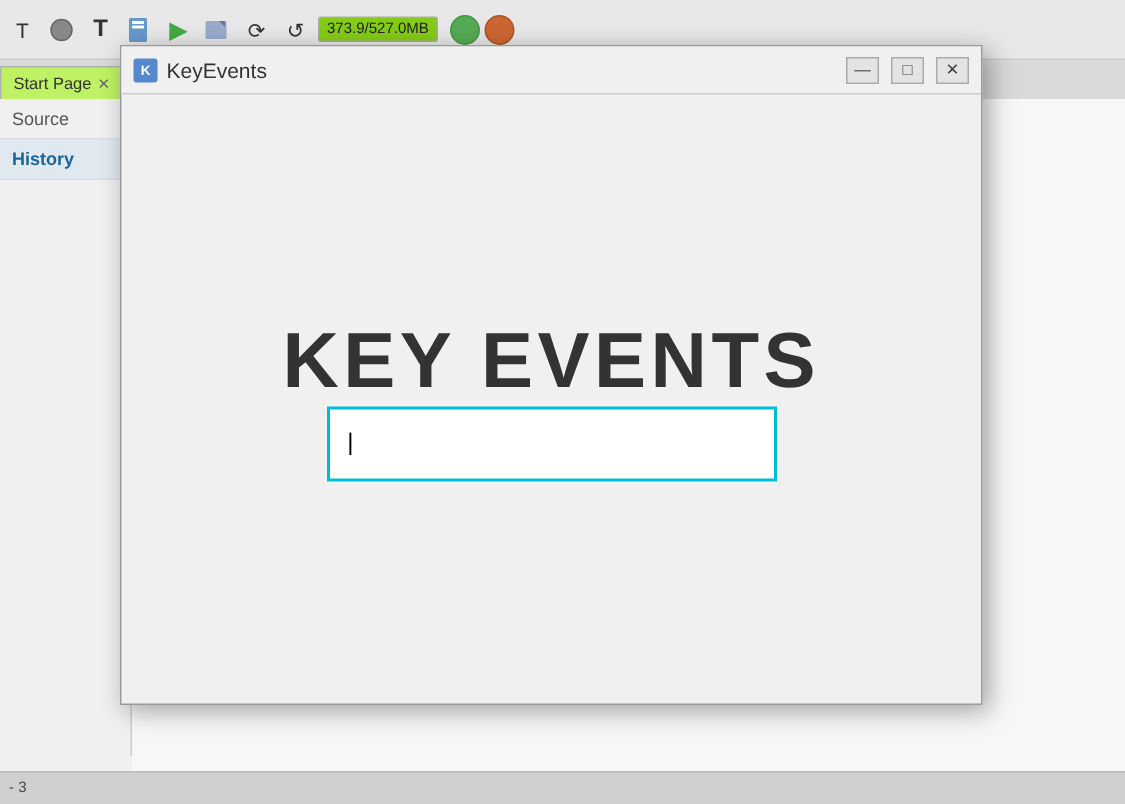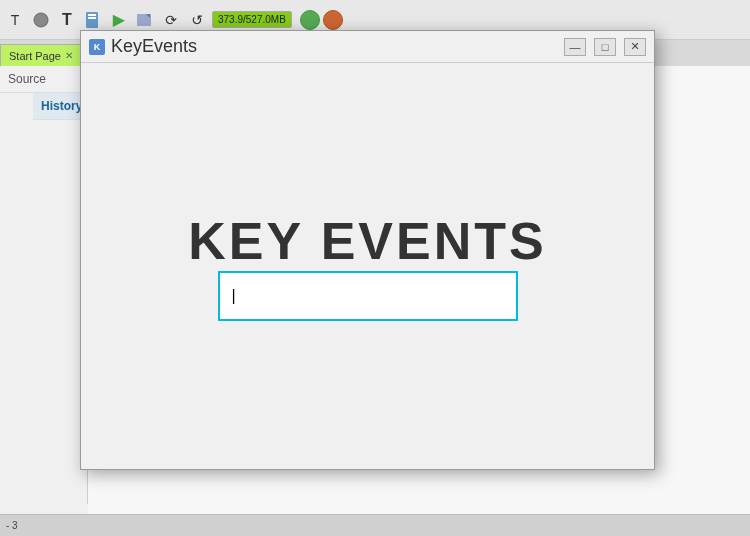--- a/index.html
+++ b/index.html
@@ -107,21 +107,20 @@
       font-size: 12px;
       color: #555;
       border-bottom: 1px solid #ddd;
       cursor: pointer;
     }
 
     .side-tab.active {
       background: #e0e8f0;
       color: #1a6699;
       font-weight: bold;
-      margin-left: 33px;
     }
 
     
     .code-area {
       position: absolute;
       top: 66px; left: 88px;
       width: calc(750px - 88px);
       height: 470px;
       background: #f7f7f7;
       overflow: hidden;
@@ -190,21 +189,21 @@
       display: flex;
       align-items: center;
       justify-content: center;
       font-size: 9px;
       color: white;
       font-weight: bold;
     }
 
     .dialog-title {
       flex: 1;
-      font-size: 18px;
+      font-size: 14px;
       color: #333;
     }
 
     .dialog-btn {
       width: 22px;
       height: 18px;
       border: 1px solid #aaa;
       background: #e4e4e4;
       display: flex;
       align-items: center;

